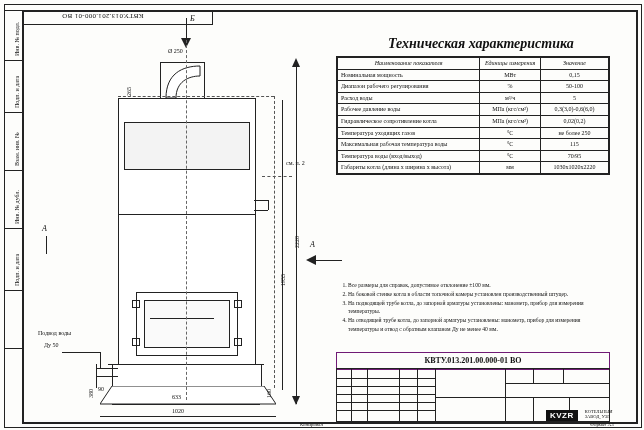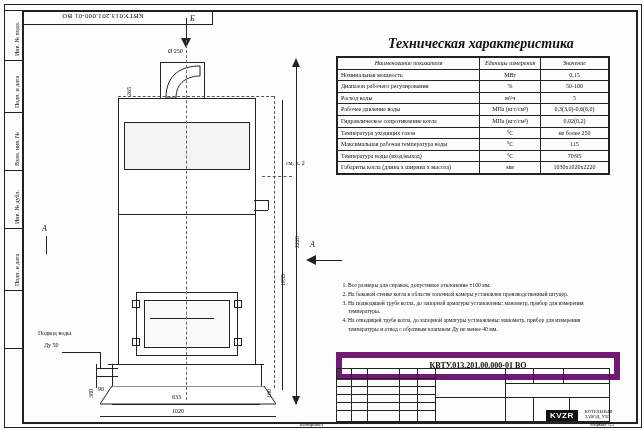--- a/index.html
+++ b/index.html
@@ -34,21 +34,21 @@
 
   
   .notes{position:absolute;left:336px;top:281px;width:272px;font-size:5.6px;line-height:1.45;}
   .notes ol{margin:0;padding-left:12px;}
   .notes li{margin-bottom:1px;}
 
   
   .stamp{position:absolute;left:336px;top:368px;width:272px;height:52px;border:1px solid #222;}
   .stamp .vl{position:absolute;top:0;bottom:0;width:1px;background:#222;}
   .stamp .hl{position:absolute;left:0;right:0;height:1px;background:#222;}
-  .code{position:absolute;left:336px;top:352px;width:272px;height:16px;border:6px solid #701a75;text-align:center;font-size:8px;font-weight:bold;line-height:16px;}
+  .code{position:absolute;left:336px;top:352px;width:272px;height:16px;border:1px solid #701a75;text-align:center;font-size:8px;font-weight:bold;line-height:16px;}
 
   .kvzr{position:absolute;right:4px;bottom:3px;text-align:left;}
   .kvzr .logo{display:inline-block;background:#111;color:#fff;font-size:8px;font-weight:bold;padding:1px 4px;letter-spacing:0.5px;font-family:"Liberation Sans",sans-serif;}
   .kvzr .sub{display:inline-block;font-size:4.5px;line-height:1.2;margin-left:3px;vertical-align:middle;}
 
   .boiler-body{position:absolute;border:1px solid #222;background:#fff;}
   .hatchbox{position:absolute;border:1px solid #222;background:#fff;}
   .arrowtxt{position:absolute;font-size:8px;font-style:italic;}
   .dim{position:absolute;font-size:6px;}
   .centerline{position:absolute;border-left:1px dashed #666;}

